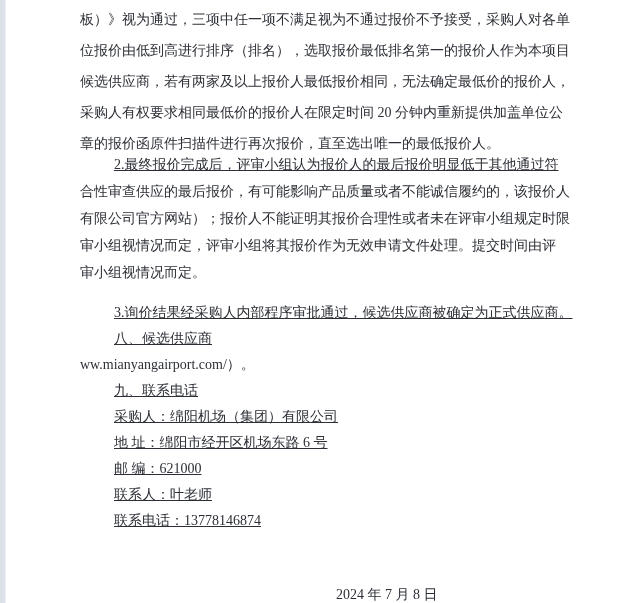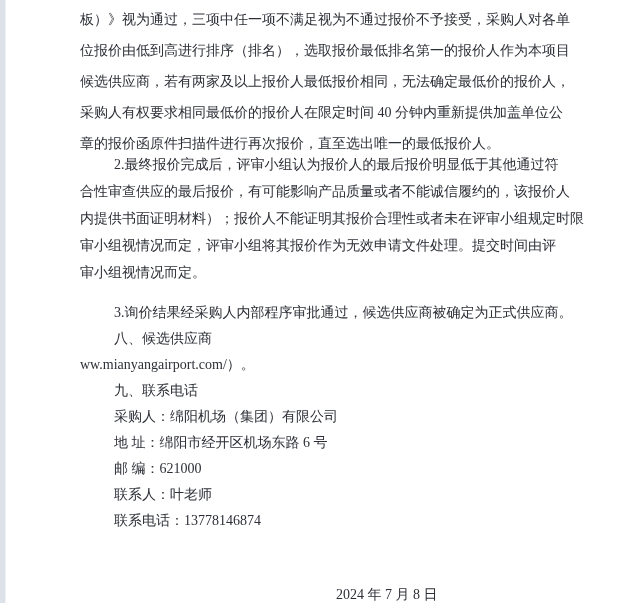--- a/index.html
+++ b/index.html
@@ -34,48 +34,48 @@
     white-space: nowrap;
     font-size: 14px;
     letter-spacing: 0px;
   }
   #p1 { top: 4px; }
   #p1 .ln { line-height: 31px; }
   #p2 { top: 151px; }
   #p2 .ln { line-height: 27px; }
   #p3 { top: 300px; }
   #p3 .ln { line-height: 26px; }
-  .ind { text-indent: 34px; }
+  .ind { text-indent: 34px; text-decoration: underline; }
   .date-line {
     position: absolute;
     left: 336px;
     top: 582px;
     font-size: 14px;
     line-height: 26px;
     white-space: nowrap;
   }
 </style>
 </head>
 <body>
 
 <div class="page">
   <div class="edge-strip"></div>
 
   <div class="col" id="p1">
     <div class="ln">板）》视为通过，三项中任一项不满足视为不通过报价不予接受，采购人对各单</div>
     <div class="ln">位报价由低到高进行排序（排名），选取报价最低排名第一的报价人作为本项目</div>
     <div class="ln">候选供应商，若有两家及以上报价人最低报价相同，无法确定最低价的报价人，</div>
-    <div class="ln">采购人有权要求相同最低价的报价人在限定时间 40 分钟内重新提供加盖单位公</div>
+    <div class="ln">采购人有权要求相同最低价的报价人在限定时间 20 分钟内重新提供加盖单位公</div>
     <div class="ln">章的报价函原件扫描件进行再次报价，直至选出唯一的最低报价人。</div>
   </div>
 
   <div class="col" id="p2">
     <div class="ln ind">2.最终报价完成后，评审小组认为报价人的最后报价明显低于其他通过符</div>
     <div class="ln">合性审查供应的最后报价，有可能影响产品质量或者不能诚信履约的，该报价人</div>
-    <div class="ln">内提供书面证明材料）；报价人不能证明其报价合理性或者未在评审小组规定时限</div>
+    <div class="ln">有限公司官方网站）；报价人不能证明其报价合理性或者未在评审小组规定时限</div>
     <div class="ln">审小组视情况而定，评审小组将其报价作为无效申请文件处理。提交时间由评</div>
     <div class="ln">审小组视情况而定。</div>
   </div>
 
   <div class="col" id="p3">
     <div class="ln ind">3.询价结果经采购人内部程序审批通过，候选供应商被确定为正式供应商。</div>
     <div class="ln ind">八、候选供应商</div>
     <div class="ln">ww.mianyangairport.com/）。</div>
     <div class="ln ind">九、联系电话</div>
     <div class="ln ind">采购人：绵阳机场（集团）有限公司</div>

